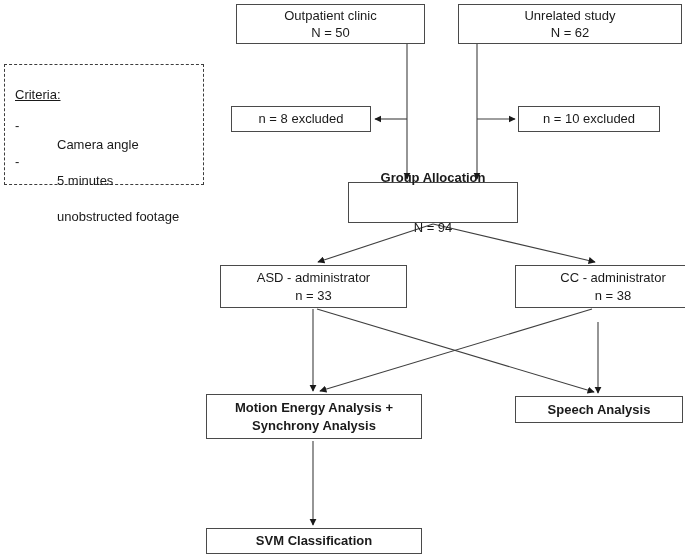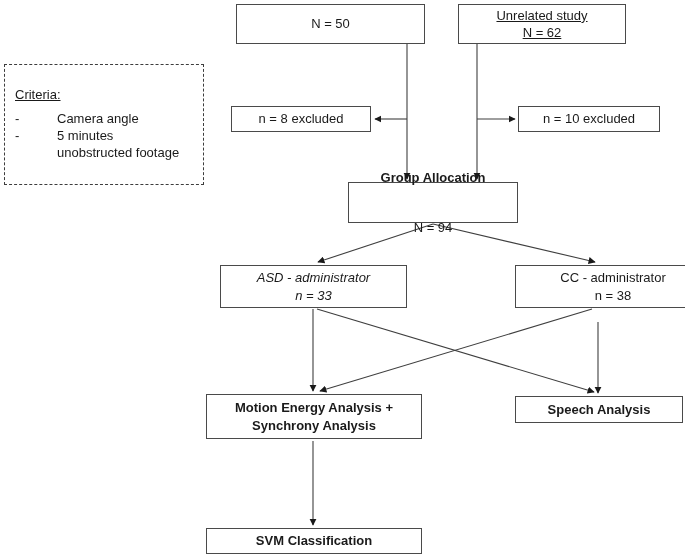--- a/index.html
+++ b/index.html
@@ -20,48 +20,48 @@
     align-items:center;
     justify-content:center;
     text-align:center;
     font-size:13px;
     line-height:1.32;
     box-sizing:border-box;
     z-index:2;
   }
   .bold { font-weight:bold; }
   #box-outpatient     { left:236px; top:4px;   width:189px; height:40px; }
-  #box-unrelated      { left:458px; top:4px;   width:168px; height:40px;text-decoration:underline; }
+  #box-unrelated      { left:458px; top:4px;   width:224px; height:40px; }
   #box-excluded-left  { left:231px; top:106px; width:140px; height:26px; }
   #box-excluded-right { left:518px; top:106px; width:142px; height:26px; }
   #box-group          { left:348px; top:182px; width:170px; height:41px; border-width:1.6px;gap:33px; }
-  #box-asd            { left:220px; top:265px; width:187px; height:43px;font-style:italic; }
+  #box-asd            { left:220px; top:265px; width:187px; height:43px; }
   #box-cc             { left:515px; top:265px; width:196px; height:43px; }
   #box-motion         { left:206px; top:394px; width:216px; height:45px; }
   #box-speech         { left:515px; top:396px; width:168px; height:27px; }
   #box-svm            { left:206px; top:528px; width:216px; height:26px; }
 
   #box-eligibility {
     position:absolute;
     left:4px; top:64px; width:200px; height:121px;
     border:1.4px dashed #3d3d3d;
     background:#ffffff;
     box-sizing:border-box;
     padding:7px 10px 6px 10px;
     font-size:13px;
     line-height:1.3;
     text-align:left;
     z-index:2;
   }
   #box-eligibility .elig-title { font-weight:bold; font-size:13.5px; }
   #box-eligibility .elig-gap   { height:15px; }
-  #box-eligibility .criteria   { text-decoration:underline; margin-bottom:7px; }
+  #box-eligibility .criteria   { text-decoration:underline; margin-bottom:14px; }
   .crit-row  { display:flex; }
   .crit-dash { width:42px; flex:0 0 42px; }
-  .crit-text { flex:1; }
+  .crit-text { flex:1;margin-top:19px; }
 
   svg.connectors {
     position:absolute; left:0; top:0;
     width:685px; height:555px;
     z-index:1;
   }
   svg.connectors line { stroke:#3f3f3f; stroke-width:1.1; }
 </style>
 </head>
 <body>
@@ -81,20 +81,21 @@
     <line x1="433" y1="224" x2="318" y2="262" marker-end="url(#arrow)"></line>
     <line x1="433" y1="224" x2="595" y2="262" marker-end="url(#arrow)"></line>
     <line x1="313" y1="309" x2="313" y2="391" marker-end="url(#arrow)"></line>
     <line x1="317" y1="309" x2="594" y2="392" marker-end="url(#arrow)"></line>
     <line x1="592" y1="309" x2="320" y2="391" marker-end="url(#arrow)"></line>
     <line x1="598" y1="322" x2="598" y2="393" marker-end="url(#arrow)"></line>
     <line x1="313" y1="441" x2="313" y2="525" marker-end="url(#arrow)"></line>
   </svg>
 
   <div class="box" id="box-outpatient">
+    <div>Outpatient clinic</div>
     <div>N = 50</div>
   </div>
 
   <div class="box" id="box-unrelated">
     <div>Unrelated study</div>
     <div>N = 62</div>
   </div>
 
   <div id="box-eligibility">
     <div class="elig-gap"></div>

